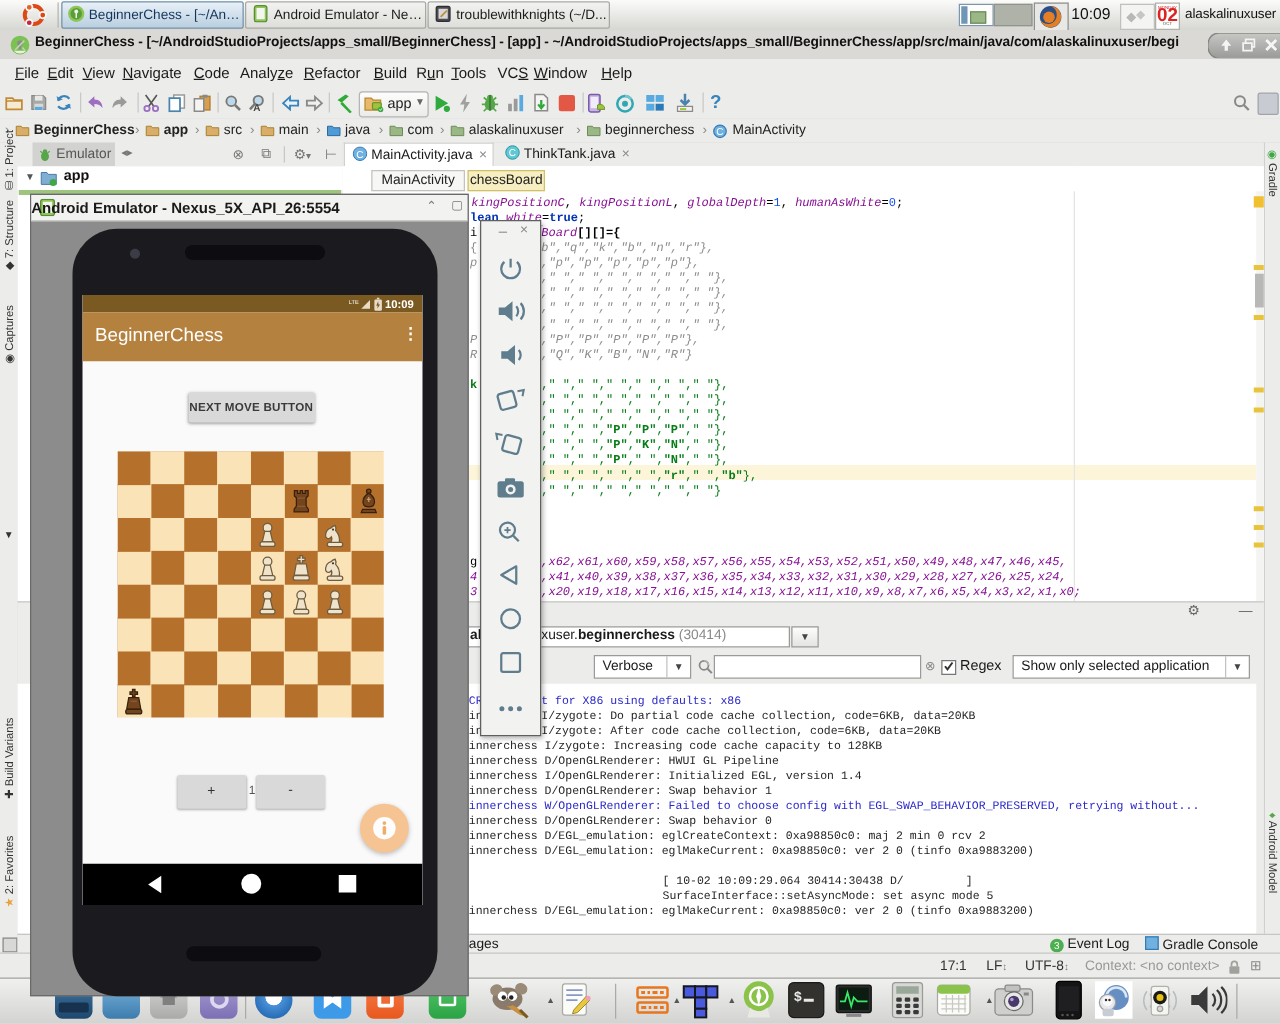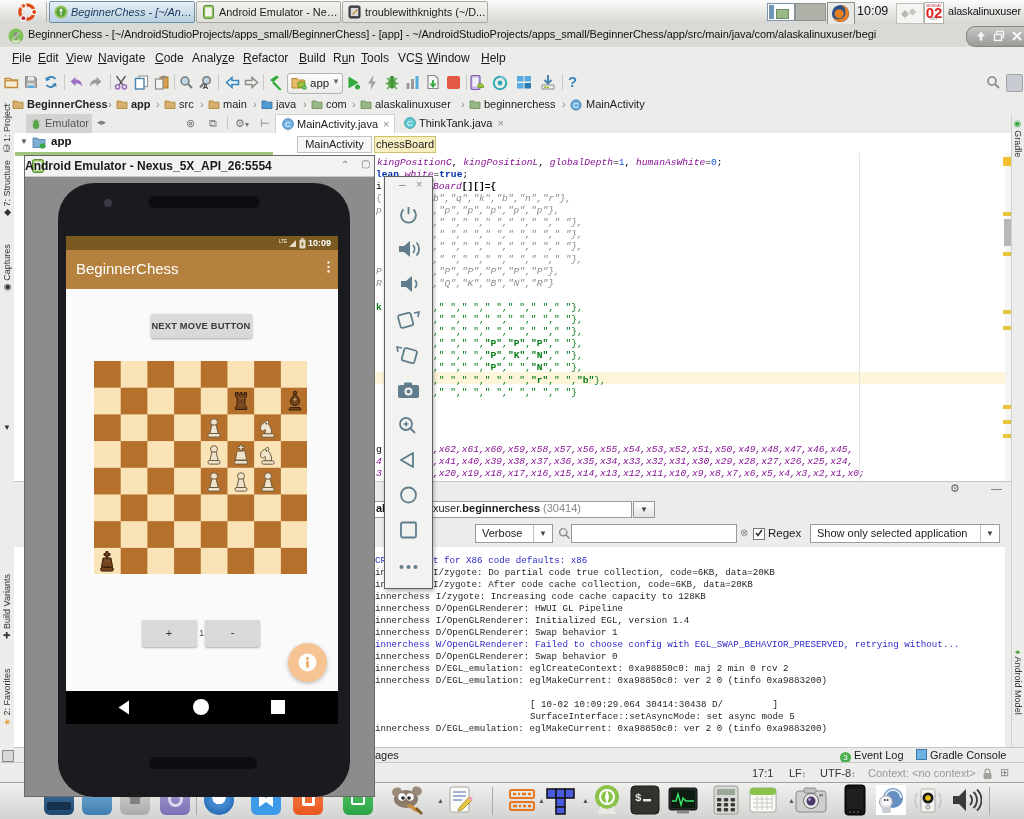--- a/index.html
+++ b/index.html
@@ -2,21 +2,21 @@
 <html><head>
 <meta charset="utf-8">
 <style>
   html,body{margin:0;padding:0;}
   body{width:1024px;height:819px;overflow:hidden;position:relative;
        font-family:"Liberation Sans",sans-serif;background:#ececea;}
   .abs{position:absolute;}
   
   #panel{left:0;top:0;width:1024px;height:24px;background:linear-gradient(#fbfbfa,#d6d6d2);border-bottom:1px solid #949490;}
   .winbtn{top:1px;height:20px;border:1px solid #a8a8a4;border-radius:2px;background:linear-gradient(#f2f2f0,#dededa);font-size:10.9px;color:#1c1c1c;line-height:20px;white-space:nowrap;overflow:hidden;text-overflow:ellipsis;}
-  .winbtn.active{background:linear-gradient(#e8f0f8,#b9cfdf);border-color:#6d8faa;color:#15365c;font-style:italic;}
+  .winbtn.active{background:linear-gradient(#e8f0f8,#b9cfdf);border-color:#6d8faa;color:#15365c;}
   
   #astitle{left:0;top:24px;width:1024px;height:23px;background:#dbd9d5;border-bottom:1px solid #c2c0bc;}
   #asmenu{left:0;top:47px;width:1024px;height:23px;background:#ececea;}
   #astoolbar{left:0;top:70px;width:1024px;height:25px;background:#ececea;border-bottom:1px solid #d2d2d0;}
   #ascrumbs{left:0;top:95px;width:1024px;height:19px;background:#ececea;border-bottom:1px solid #d2d2d0;font-size:11px;color:#222;}
   .menuitem{position:absolute;top:4px;font-size:12px;color:#1a1a1a;}
   .menuitem u{text-decoration-thickness:1px;}
   .tsep{position:absolute;top:4px;width:1px;height:16px;background:#c8c8c6;}
   
   #lstripe{left:0;top:114px;width:14px;height:648px;background:#ececea;border-right:1px solid #d0d0ce;}
@@ -121,21 +121,21 @@
 </div>
 
 <div class="abs" id="astitle">
   <svg class="abs" style="left:8px;top:4px" width="16" height="16" viewBox="0 0 16 16">
     <circle cx="8" cy="8" r="7.5" fill="#7cc153"></circle>
     <path d="M3 12.5 a6.5 6.5 0 0 0 10 0 z" fill="#e8efe2"></path>
     <circle cx="8" cy="6.5" r="2.2" fill="#8a8a88"></circle>
     <rect x="7.2" y="7.5" width="1.6" height="4" fill="#8a8a88"></rect>
     <path d="M4 12 L11.5 4.5 M12 12.5 L10 10" stroke="#c8cec2" stroke-width="1.2"></path>
   </svg>
-  <div class="abs" style="left:28px;top:4px;width:934px;height:16px;overflow:hidden;font-size:11px;letter-spacing:-0.08px;font-weight:normal;color:#111;white-space:nowrap;">BeginnerChess - [~/AndroidStudioProjects/apps_small/BeginnerChess] - [app] - ~/AndroidStudioProjects/apps_small/BeginnerChess/app/src/main/java/com/alaskalinuxuser/begi</div>
+  <div class="abs" style="left:28px;top:4px;width:934px;height:16px;overflow:hidden;font-size:11px;letter-spacing:-0.08px;font-weight:bold;color:#111;white-space:nowrap;">BeginnerChess - [~/AndroidStudioProjects/apps_small/BeginnerChess] - [app] - ~/AndroidStudioProjects/apps_small/BeginnerChess/app/src/main/java/com/alaskalinuxuser/begi</div>
   <div class="abs" style="left:966px;top:2px;width:60px;height:19px;border-radius:9px 0 0 9px;background:linear-gradient(#c6c6c4,#9b9b99);border:1px solid #85857f;border-right:none;">
     <svg class="abs" style="left:8px;top:3px" width="12" height="12" viewBox="0 0 12 12">
         <path d="M6 1.5 L10 6.5 H7.3 V10.5 H4.7 V6.5 H2 Z" fill="#f4f4f2"></path>
       </svg>
     <svg class="abs" style="left:26px;top:3px" width="12" height="12" viewBox="0 0 12 12">
         <rect x="3.5" y="1.5" width="7" height="6" fill="none" stroke="#f4f4f2" stroke-width="1.4"></rect>
         <rect x="1.5" y="4.5" width="7" height="6" fill="#b0b0ae" stroke="#f4f4f2" stroke-width="1.4"></rect>
       </svg>
     <svg class="abs" style="left:44px;top:3px" width="12" height="12" viewBox="0 0 12 12">
         <path d="M2 2 L10 10 M10 2 L2 10" stroke="#f6f6f4" stroke-width="2.2"></path>
@@ -456,23 +456,23 @@
 <svg class="abs" style="left:754px;top:528px" width="10" height="10" viewBox="0 0 10 10">
     <path d="M2 5 L4 7.5 L8 2" fill="none" stroke="#333" stroke-width="1.6"></path>
   </svg>
 <div class="abs" style="left:768px;top:527px;font-size:11.5px;color:#1a1a1a;">Regex</div>
 <div class="combo" style="left:810px;top:524px;width:190px;height:19px;box-sizing:border-box;line-height:17px;">
   <span style="margin-left:6px;">Show only selected application</span>
   <span style="position:absolute;right:0;top:0;width:18px;height:17px;border-left:1px solid #c2c2c0;text-align:center;font-size:8px;color:#444;">▼</span>
 </div>
 <div class="abs" style="left:14px;top:547px;width:991px;height:200px;background:#fff;"></div>
 <div class="log logblue" style="left:375px;top:554.5px">CR</div>
-<div class="log logblue" style="left:433px;top:554.5px">t for X86 code defaults: x86</div>
+<div class="log logblue" style="left:433px;top:554.5px">t for X86 using defaults: x86</div>
 <div class="log" style="left:375px;top:566.5px">in</div>
-<div class="log" style="left:433px;top:566.5px">I/zygote: Do partial code true collection, code=6KB, data=20KB</div>
+<div class="log" style="left:433px;top:566.5px">I/zygote: Do partial code cache collection, code=6KB, data=20KB</div>
 <div class="log" style="left:375px;top:578.5px">in</div>
 <div class="log" style="left:433px;top:578.5px">I/zygote: After code cache collection, code=6KB, data=20KB</div>
 <div class="log" style="left:375px;top:590.5px">innerchess I/zygote: Increasing code cache capacity to 128KB</div>
 <div class="log" style="left:375px;top:602.5px">innerchess D/OpenGLRenderer: HWUI GL Pipeline</div>
 <div class="log" style="left:375px;top:614.5px">innerchess I/OpenGLRenderer: Initialized EGL, version 1.4</div>
 <div class="log" style="left:375px;top:626.5px">innerchess D/OpenGLRenderer: Swap behavior 1</div>
 <div class="log logblue" style="left:375px;top:638.5px">innerchess W/OpenGLRenderer: Failed to choose config with EGL_SWAP_BEHAVIOR_PRESERVED, retrying without...</div>
 <div class="log" style="left:375px;top:650.5px">innerchess D/OpenGLRenderer: Swap behavior 0</div>
 <div class="log" style="left:375px;top:662.5px">innerchess D/EGL_emulation: eglCreateContext: 0xa98850c0: maj 2 min 0 rcv 2</div>
 <div class="log" style="left:375px;top:674.5px">innerchess D/EGL_emulation: eglMakeCurrent: 0xa98850c0: ver 2 0 (tinfo 0xa9883200)</div>

